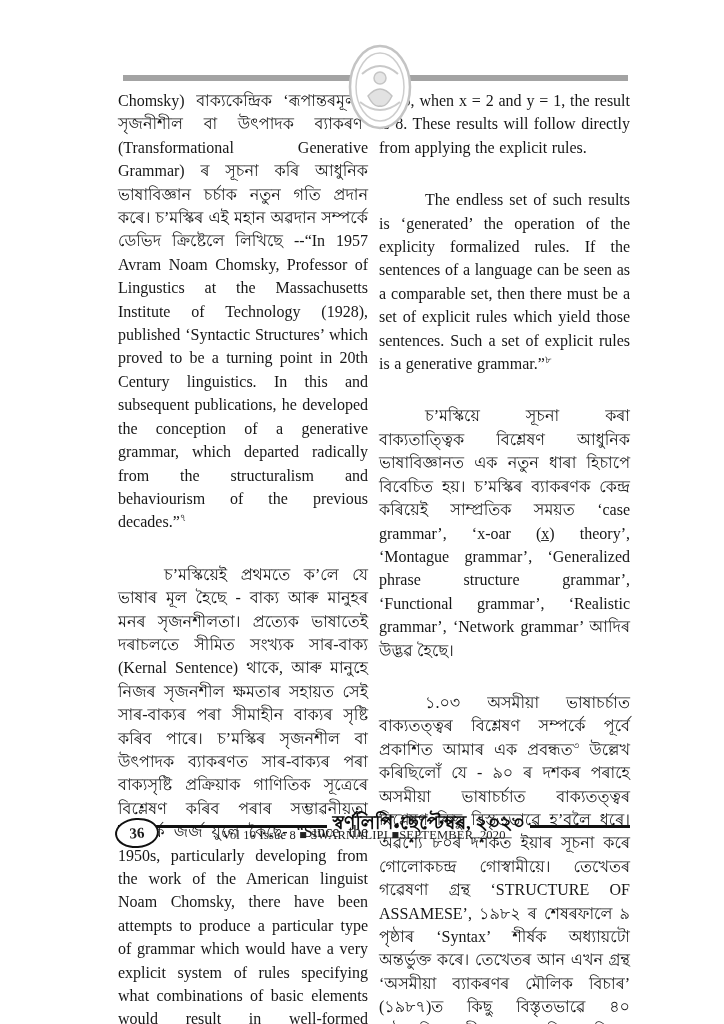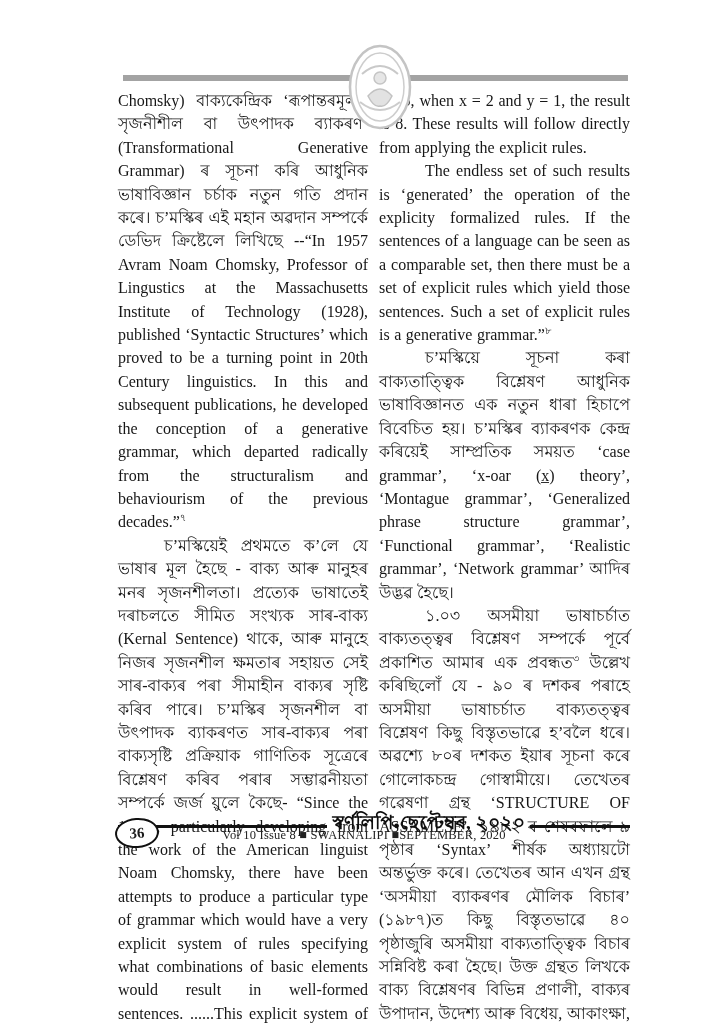--- a/index.html
+++ b/index.html
@@ -25,21 +25,21 @@
     display:flex;gap:11px;z-index:1;
   }
   .col{width:250px;}
   .col:last-child{width:251px;}
   .para{
     margin:0;text-align:justify;
     font-size:16px;line-height:23.4px;
     color:#161616;
     word-spacing:0.5px;
   }
-  .para.indent{text-indent:46px;}
+  .para.indent{text-indent:46px;margin-top:29px;}
   .para sup{font-size:10px;line-height:0;}
   .footer-rule{
     position:absolute;left:118px;top:810px;width:512px;
     display:flex;align-items:center;z-index:3;
   }
   .rule-seg{height:3px;background:#111;}
   .rule-seg.left{flex:1;}
   .rule-seg.right{width:100px;}
   .masthead{
     display:flex;align-items:center;

